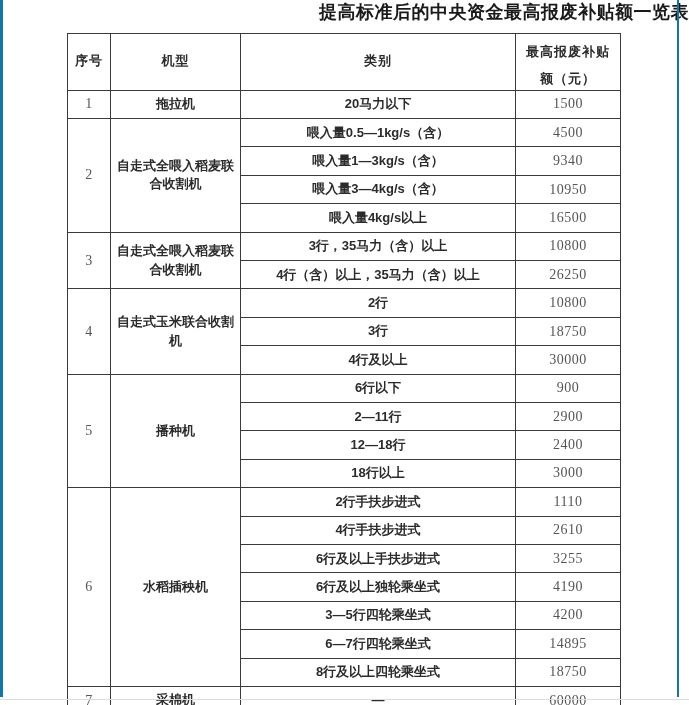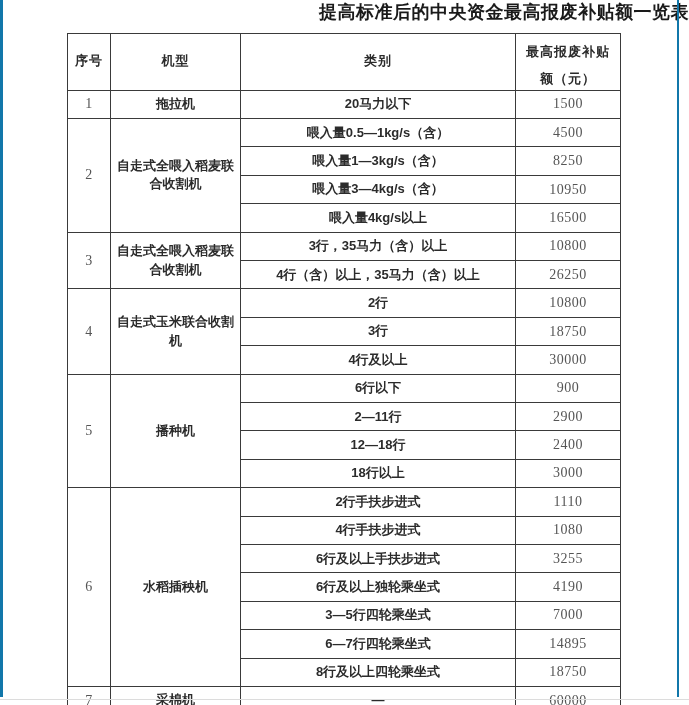--- a/index.html
+++ b/index.html
@@ -114,21 +114,21 @@
       </tr>
 
       <tr>
         <td class="num" rowspan="4">2</td>
         <td class="cn" rowspan="4">自走式全喂入稻麦联合收割机</td>
         <td class="cn">喂入量0.5—1kg/s（含）</td>
         <td class="num">4500</td>
       </tr>
       <tr>
         <td class="cn">喂入量1—3kg/s（含）</td>
-        <td class="num">8250</td>
+        <td class="num">9340</td>
       </tr>
       <tr>
         <td class="cn">喂入量3—4kg/s（含）</td>
         <td class="num">10950</td>
       </tr>
       <tr>
         <td class="cn">喂入量4kg/s以上</td>
         <td class="num">16500</td>
       </tr>
 
@@ -178,33 +178,33 @@
       </tr>
 
       <tr>
         <td class="num" rowspan="7">6</td>
         <td class="cn" rowspan="7">水稻插秧机</td>
         <td class="cn">2行手扶步进式</td>
         <td class="num">1110</td>
       </tr>
       <tr>
         <td class="cn">4行手扶步进式</td>
-        <td class="num">1080</td>
+        <td class="num">2610</td>
       </tr>
       <tr>
         <td class="cn">6行及以上手扶步进式</td>
         <td class="num">3255</td>
       </tr>
       <tr>
         <td class="cn">6行及以上独轮乘坐式</td>
         <td class="num">4190</td>
       </tr>
       <tr>
         <td class="cn">3—5行四轮乘坐式</td>
-        <td class="num">7000</td>
+        <td class="num">4200</td>
       </tr>
       <tr>
         <td class="cn">6—7行四轮乘坐式</td>
         <td class="num">14895</td>
       </tr>
       <tr>
         <td class="cn">8行及以上四轮乘坐式</td>
         <td class="num">18750</td>
       </tr>
 

